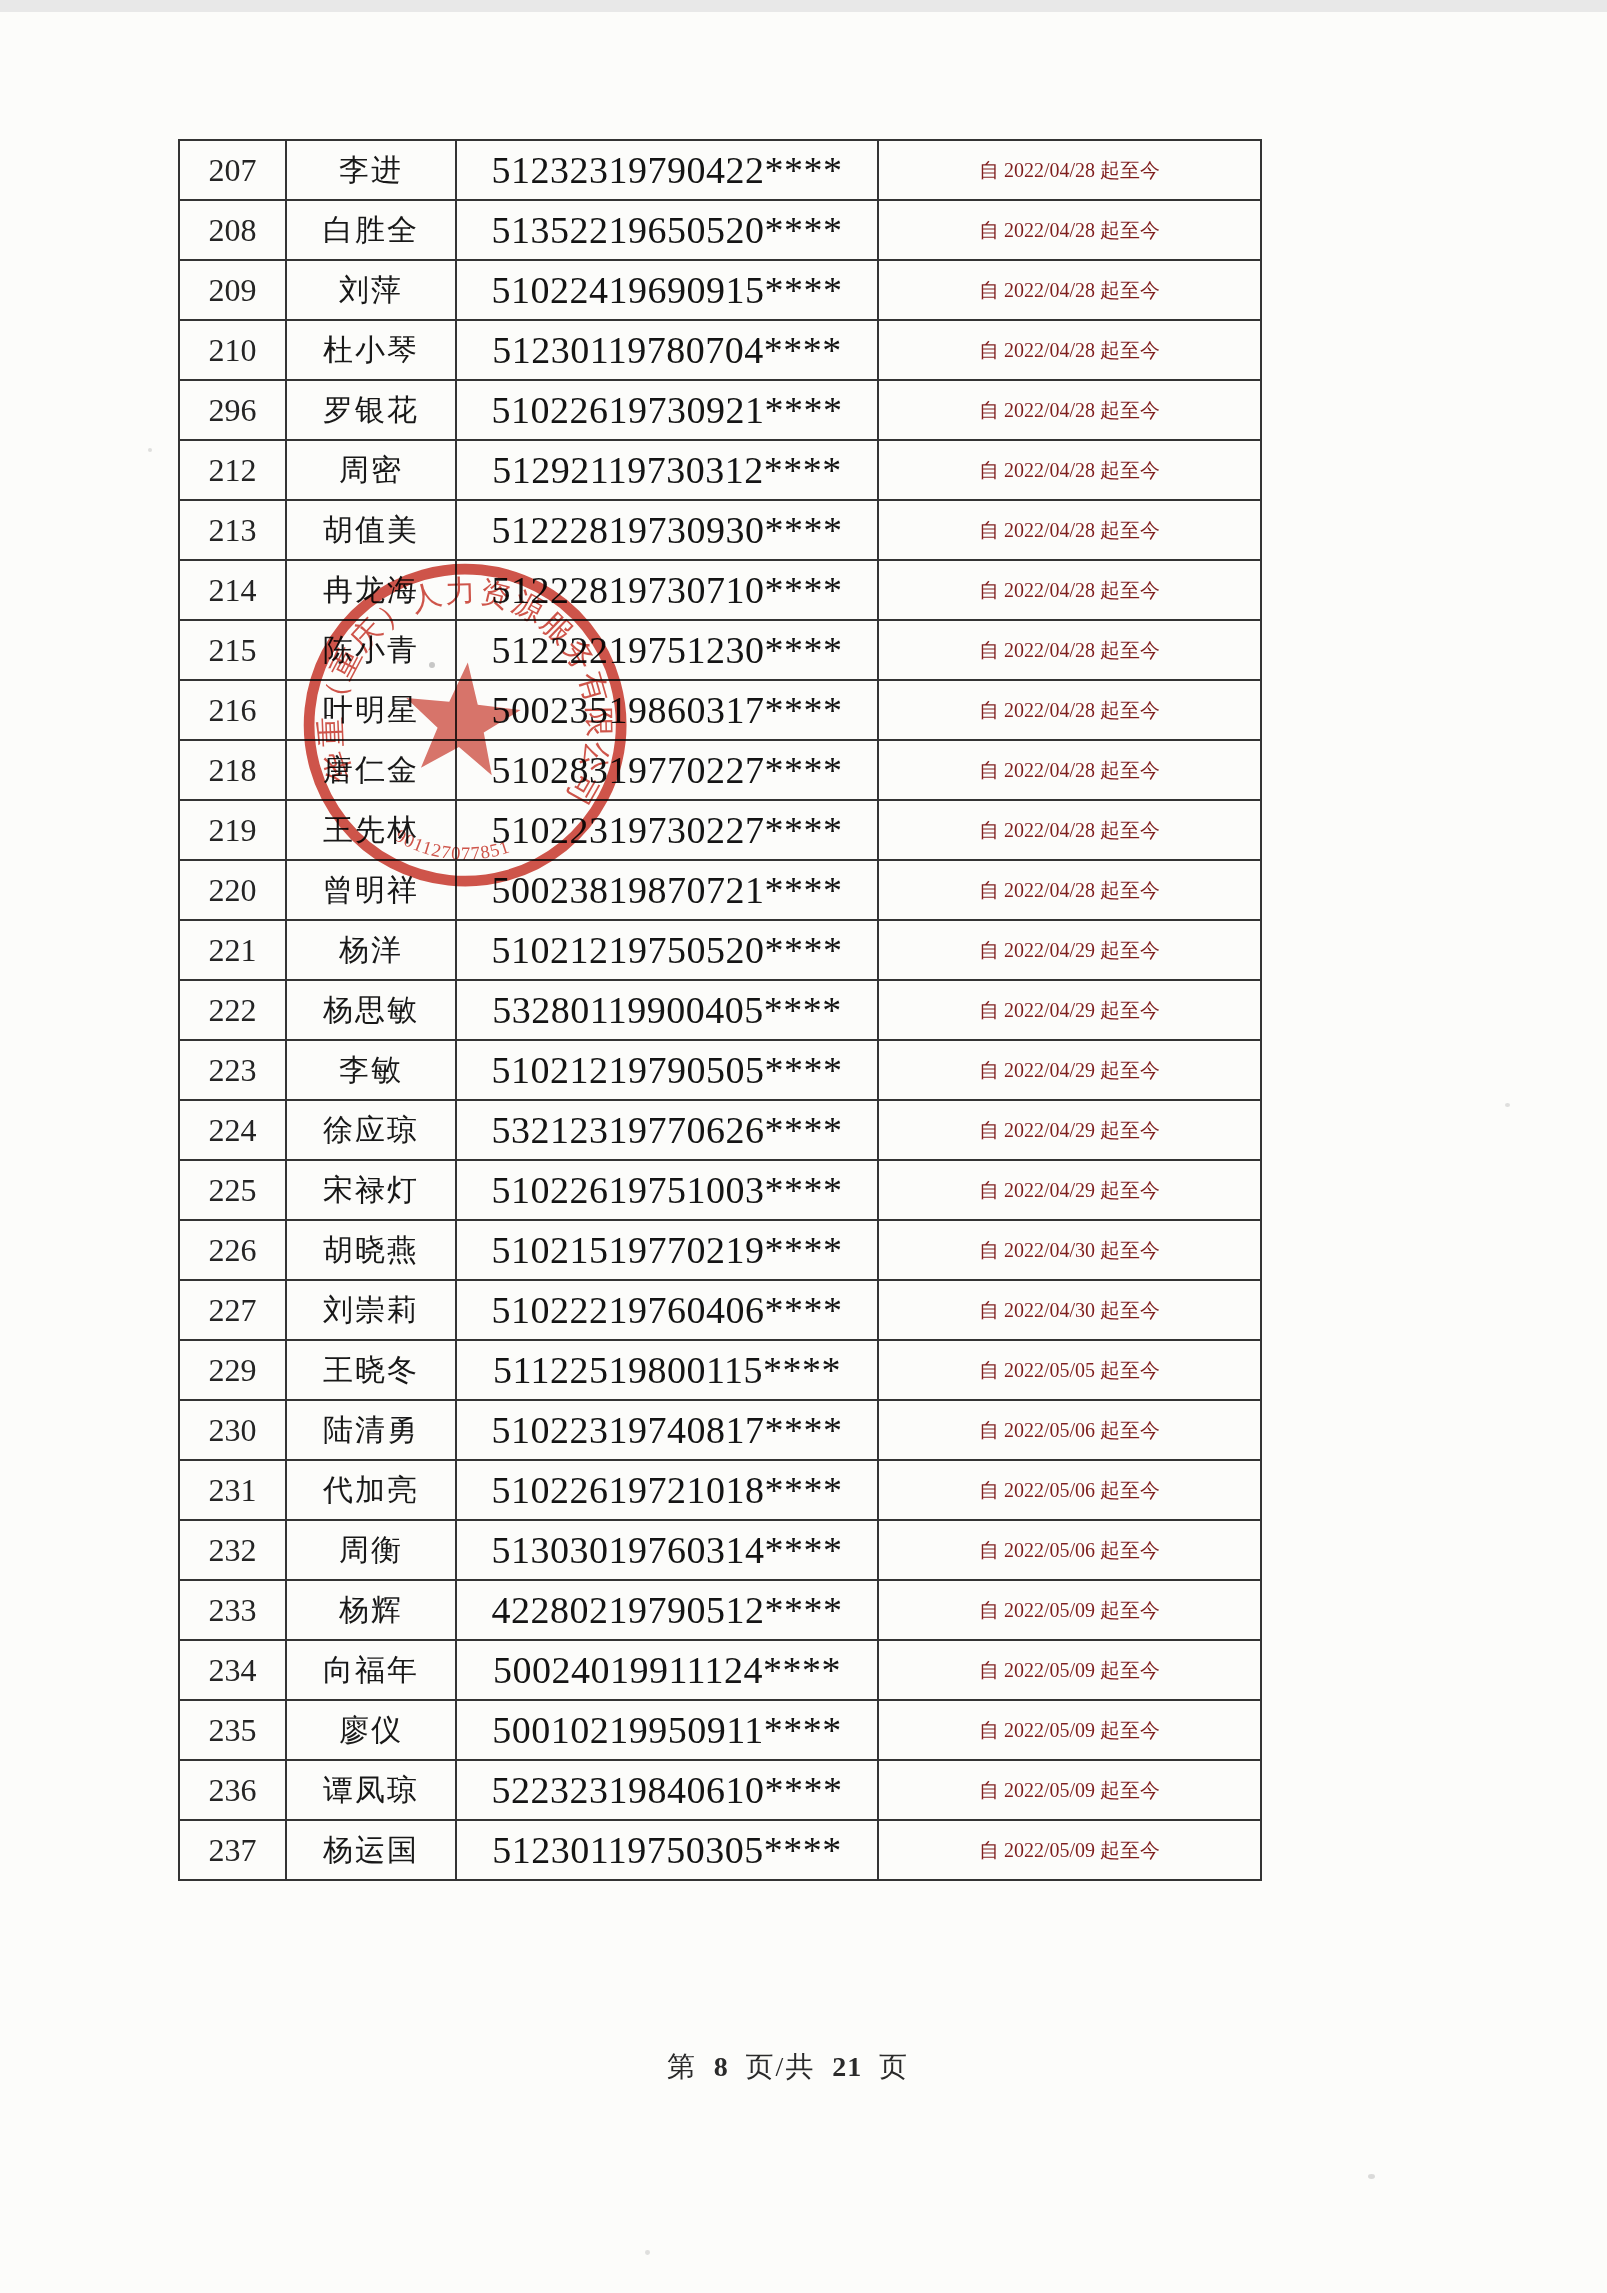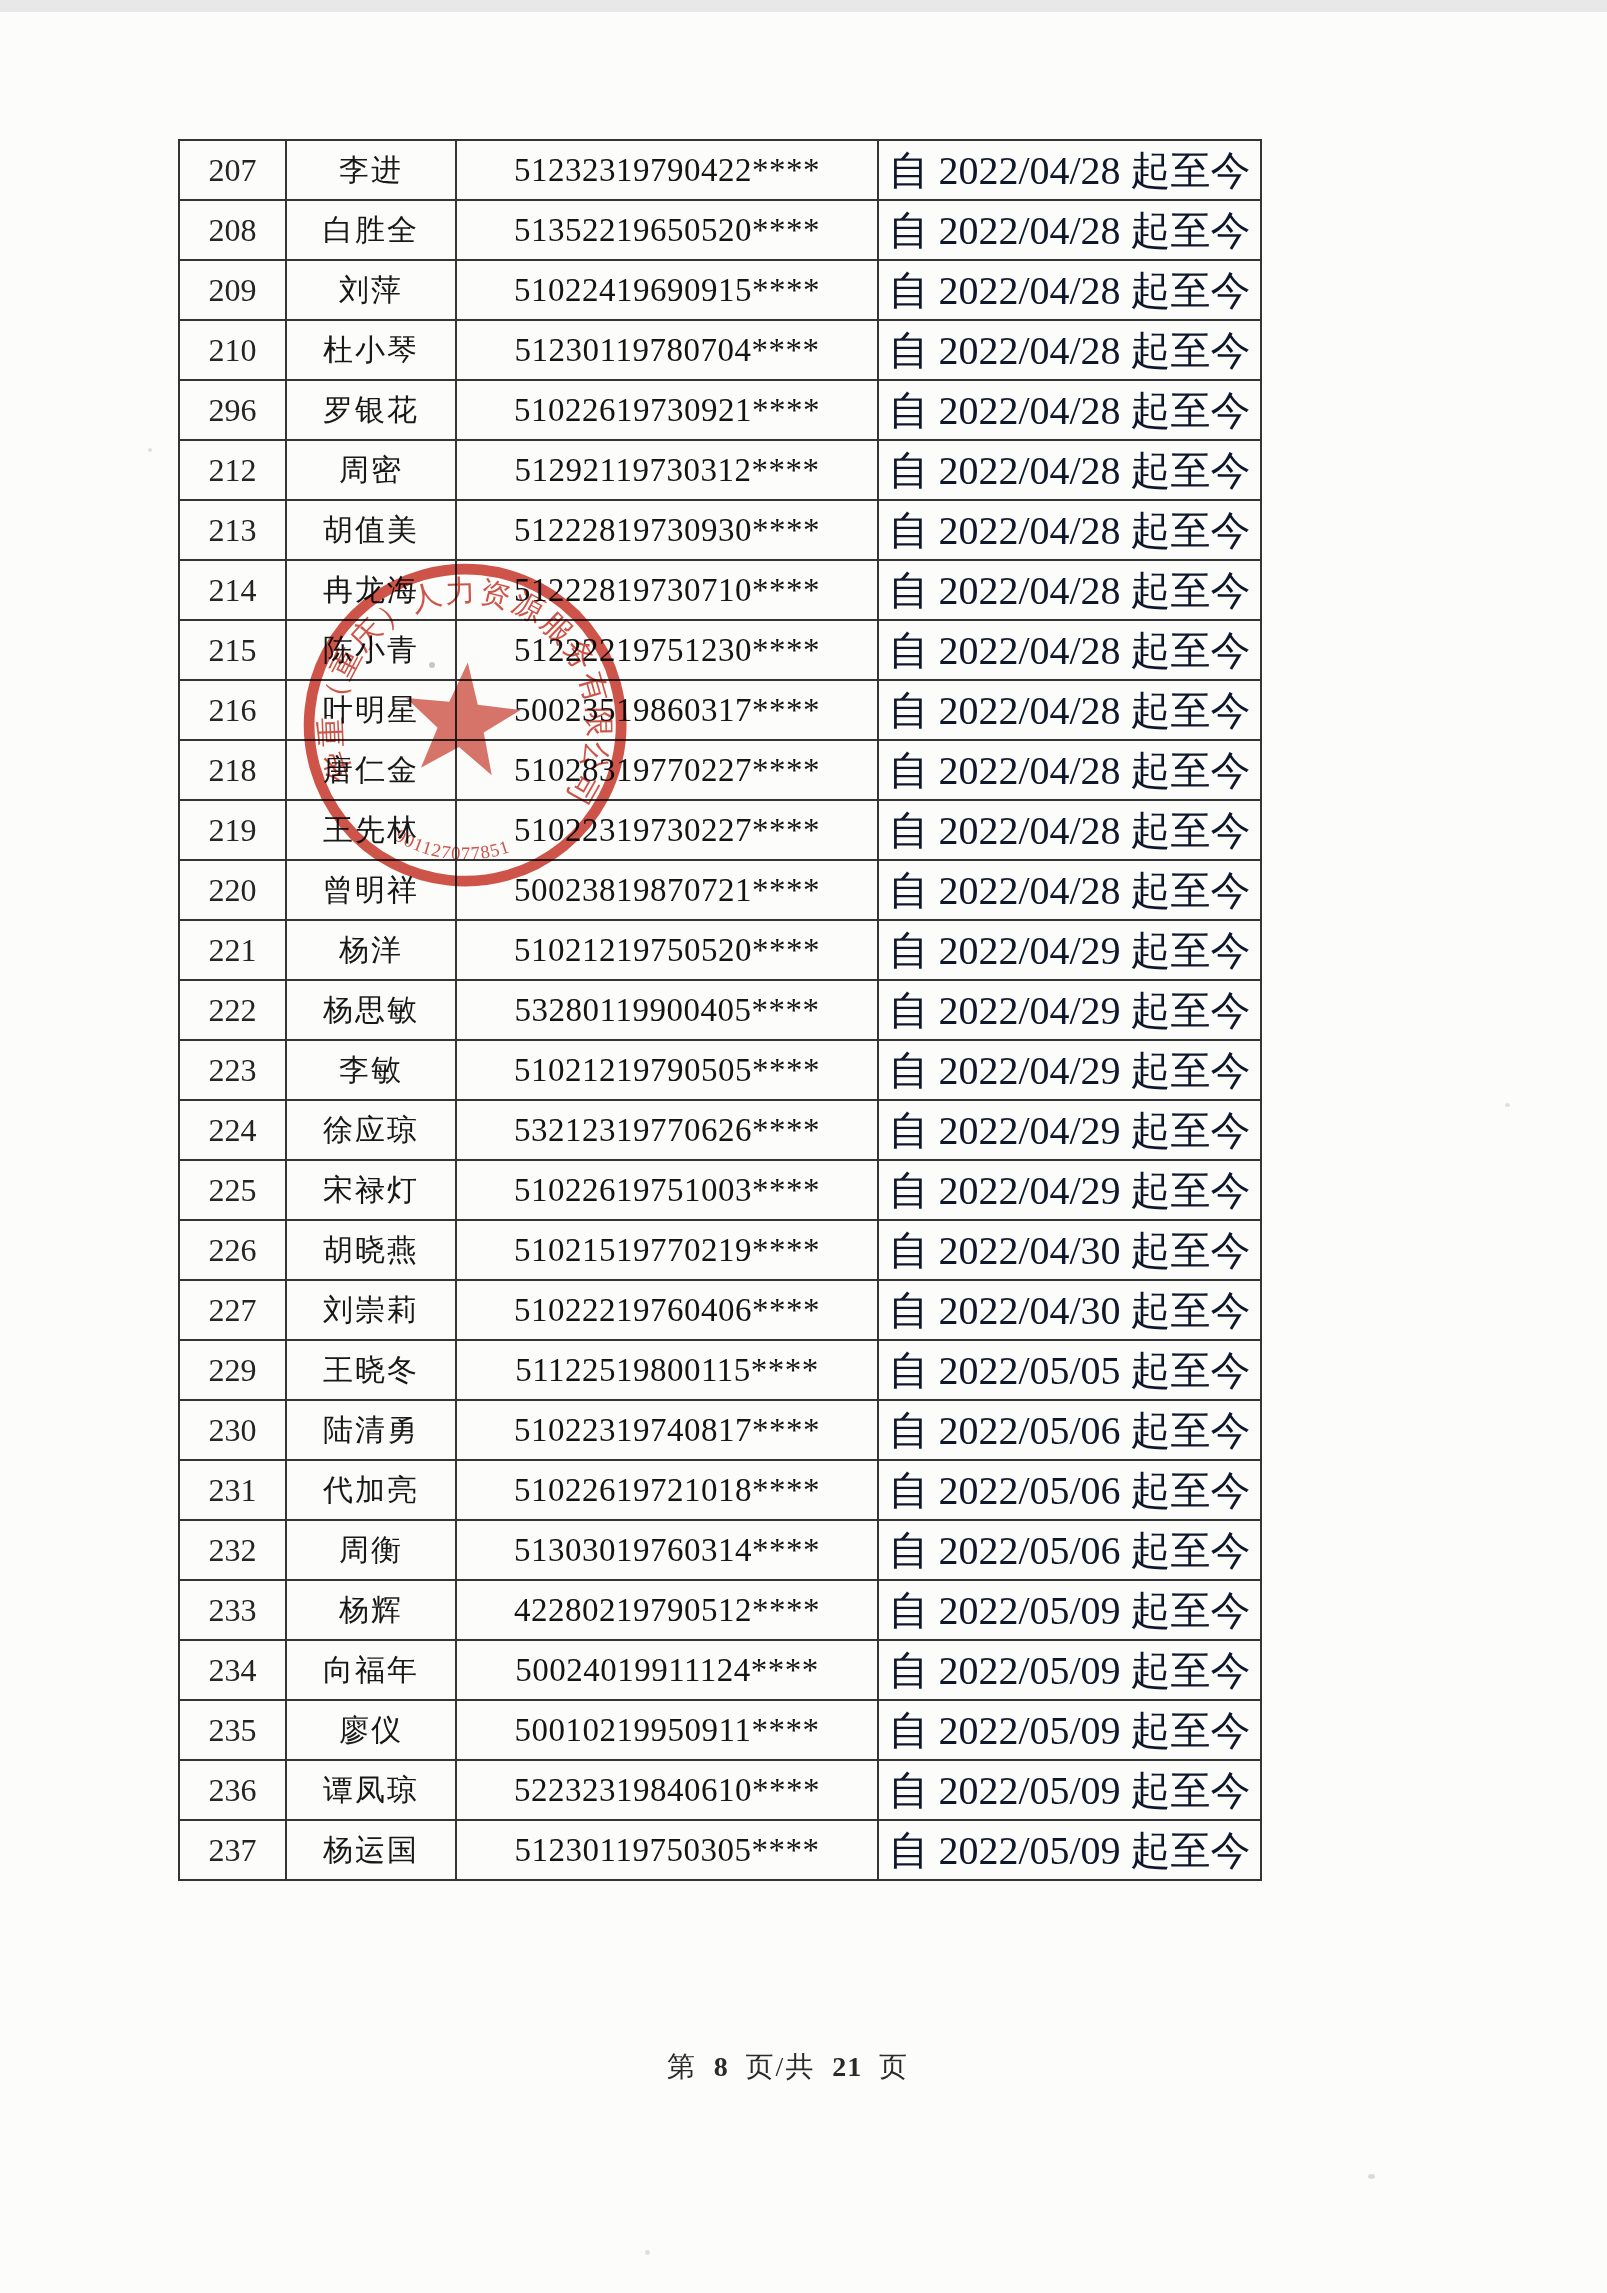--- a/index.html
+++ b/index.html
@@ -23,22 +23,22 @@
     border:2px solid #343434;
     height:58px;
     text-align:center;
     vertical-align:middle;
     padding:0;
     white-space:nowrap;
     overflow:visible;
   }
   td.c-idx {font-size:32px;color:#242424;}
   td.c-name{font-size:30px;letter-spacing:2px;color:#181818;}
-  td.c-id  {font-size:33px;letter-spacing:0.5px;color:#141414;}
-  td.c-date{font-size:40px;color:#0f172a;border-radius:15px;}
+  td.c-id  {font-size:38px;letter-spacing:0.5px;color:#141414;}
+  td.c-date{font-size:20px;color:#7f1d1d;border-radius:15px;}
   
   .footer{
     position:absolute;top:2036px;left:0;width:1576px;
     text-align:center;font-size:28px;color:#2a2a2a;
     letter-spacing:2px;
   }
   .footer b{font-family:"Liberation Serif",serif;font-weight:bold;letter-spacing:1px;padding:0 7.8px;}
   
   svg.stamp{
     position:absolute;left:0;top:0;

